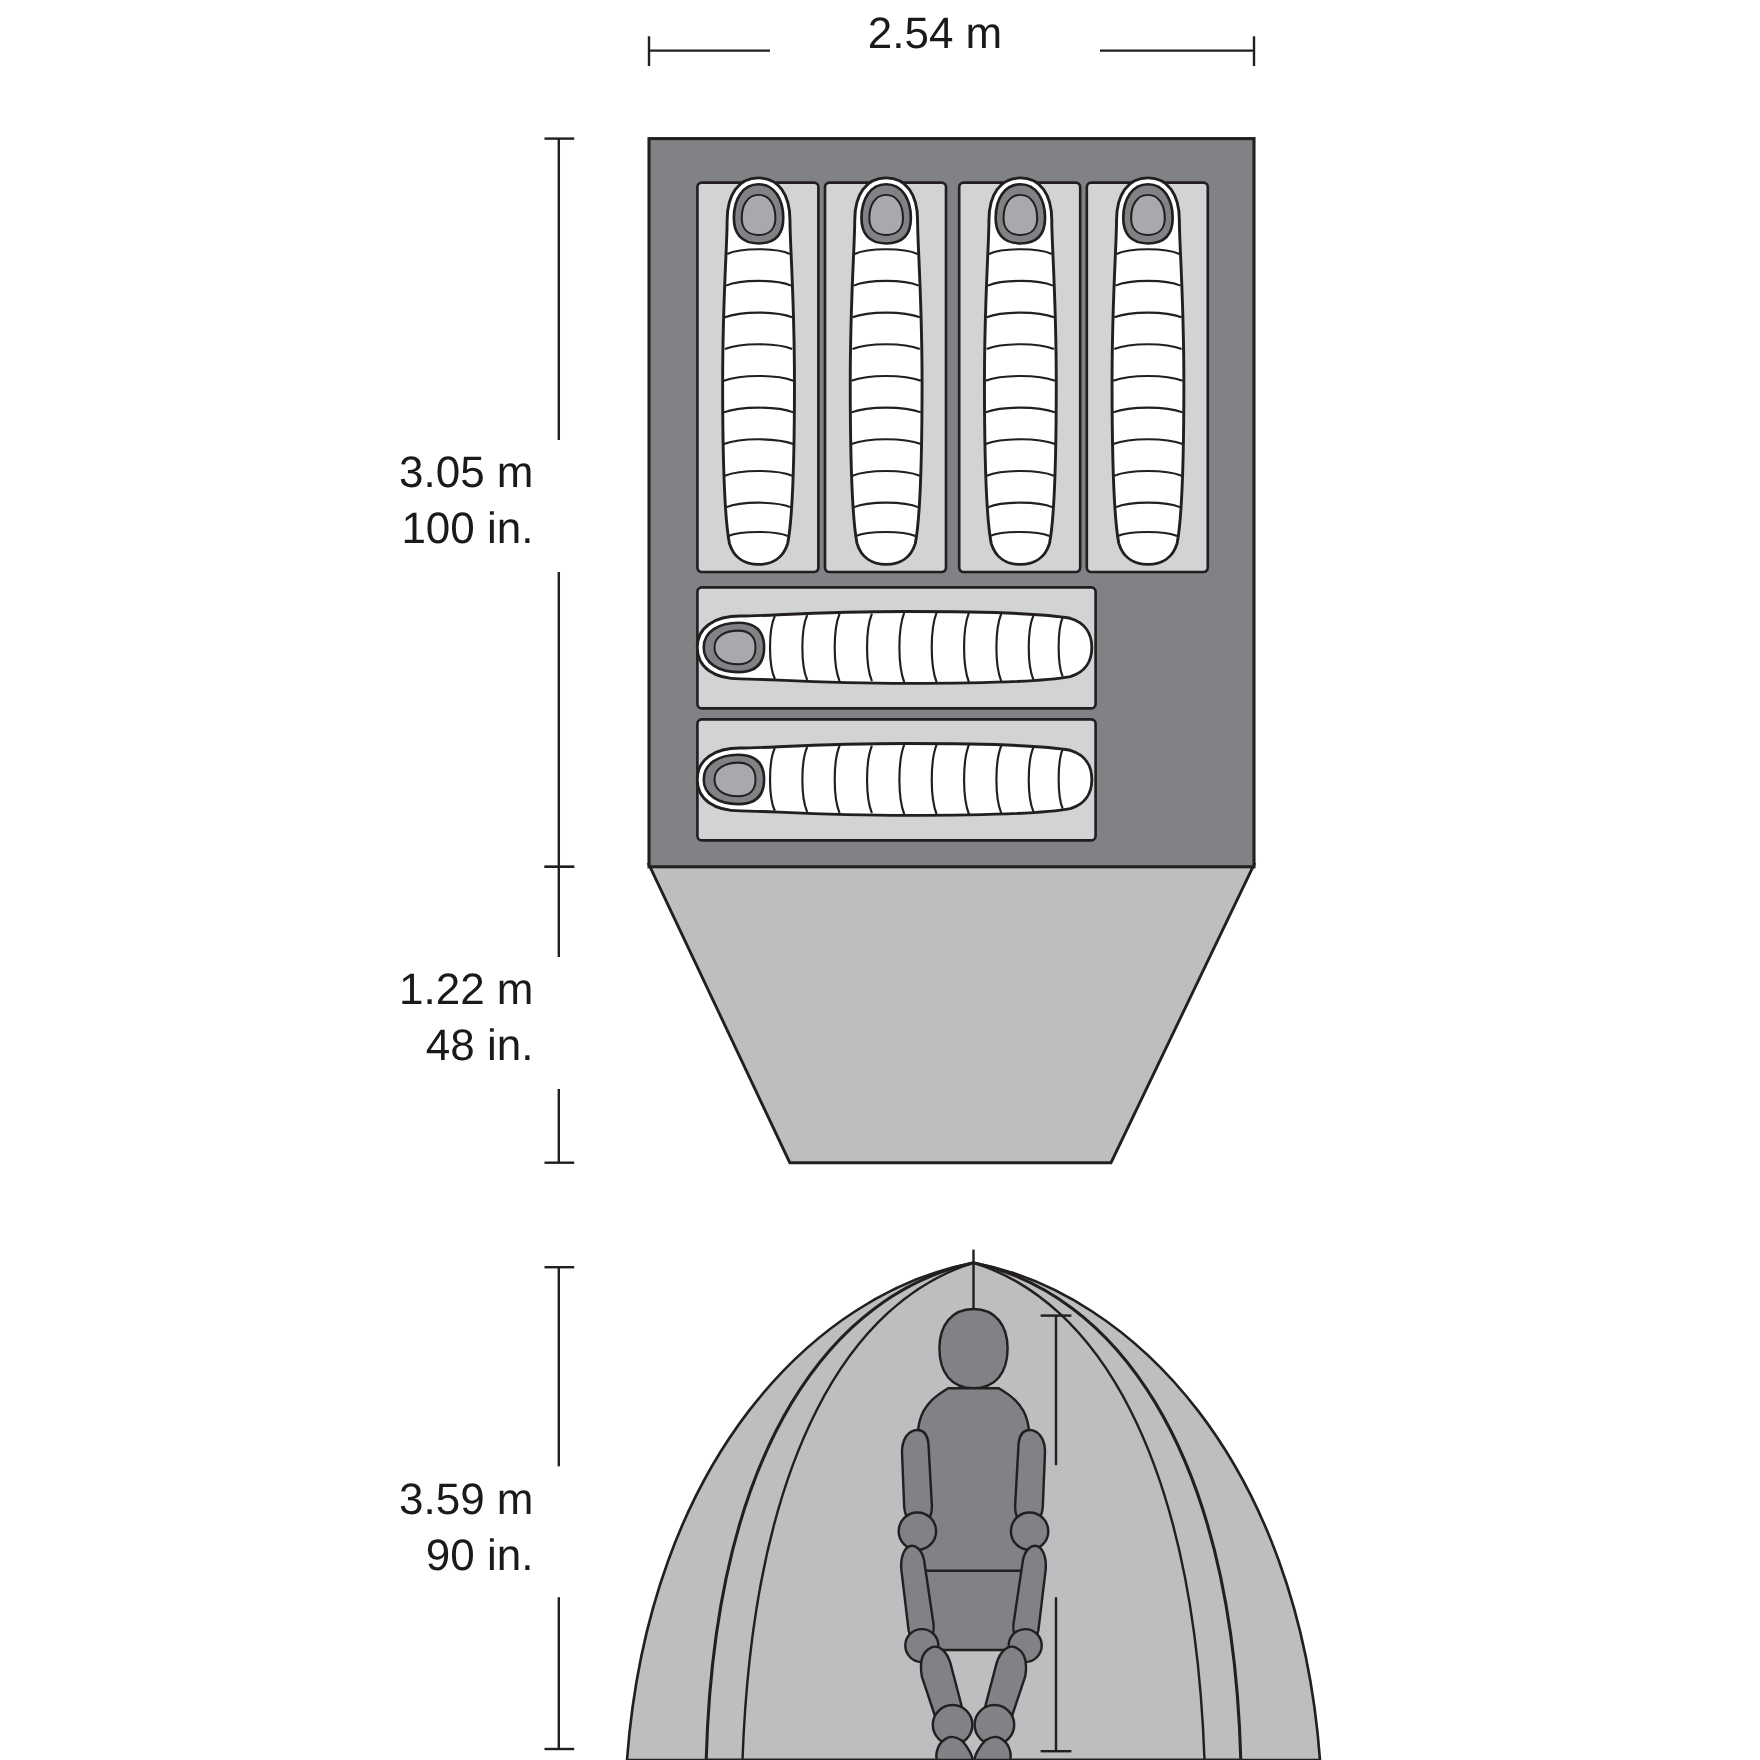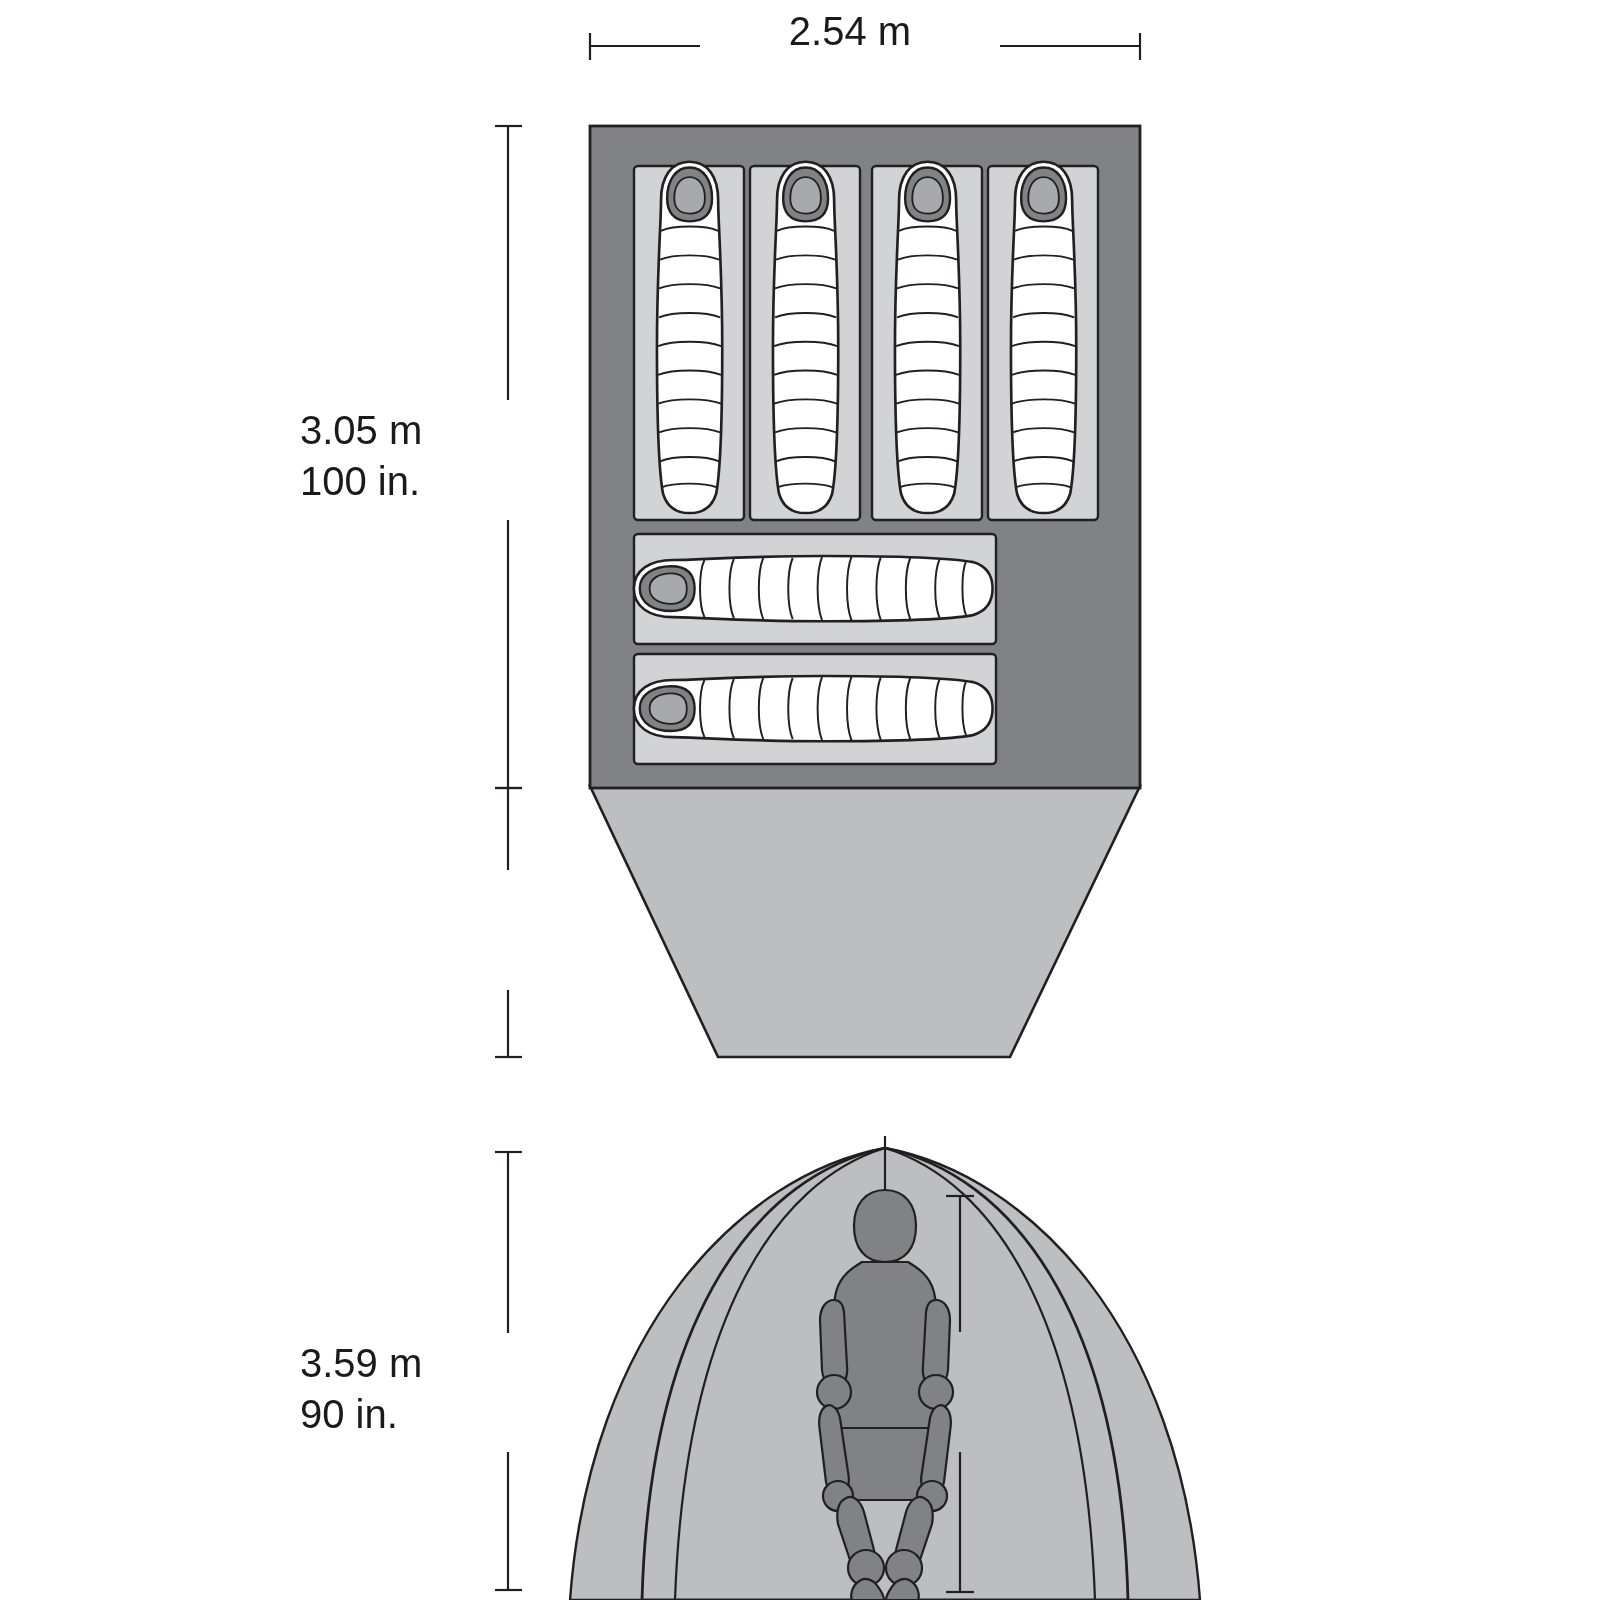--- a/index.html
+++ b/index.html
@@ -18,20 +18,21 @@
     position: absolute;
     left: 0; top: 0;
     width: 1600px;
     height: 1600px;
   }
   .dimlabel {
     position: absolute;
     color: #1a1a1a;
     font-size: 40px;
     line-height: 1.28;
+    text-align: right;
     white-space: nowrap;
     font-family: "Liberation Sans", sans-serif;
   }
   .dimlabel .l2 { display: block; }
   .dimlabel.center { text-align: center; }
   .dimlabel.left { text-align: left; }
   svg { display: block; }
 </style>
 </head>
 <body>
@@ -40,20 +41,24 @@
 
   <div class="dimlabel center" style="left:700px; top:6px; width:300px;">
     <span>2.54 m</span>
   </div>
 
   <div class="dimlabel" style="left:300px; top:405px; width:185px;">
     <span>3.05 m</span>
     <span class="l2">100 in.</span>
   </div>
 
+  <div class="dimlabel" style="left:300px; top:875px; width:185px;">
+    <span>1.22 m</span>
+    <span class="l2">48 in.</span>
+  </div>
 
   <div class="dimlabel" style="left:300px; top:1338px; width:185px;">
     <span>3.59 m</span>
     <span class="l2">90 in.</span>
   </div>
 
   <div class="dimlabel left" style="left:975px; top:1332px; width:220px;">
     <span>6.0 ft</span>
     <span class="l2">72 in.</span>
   </div>

